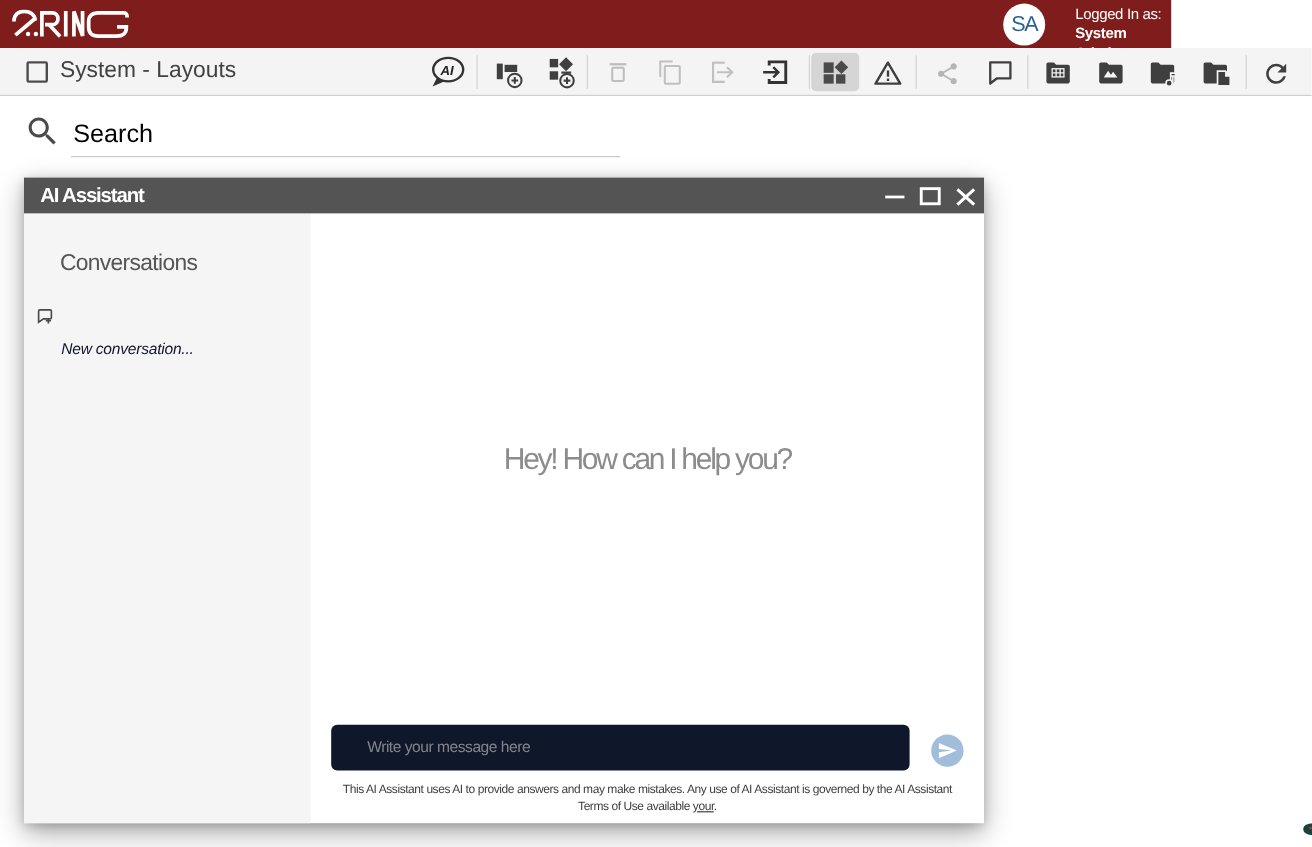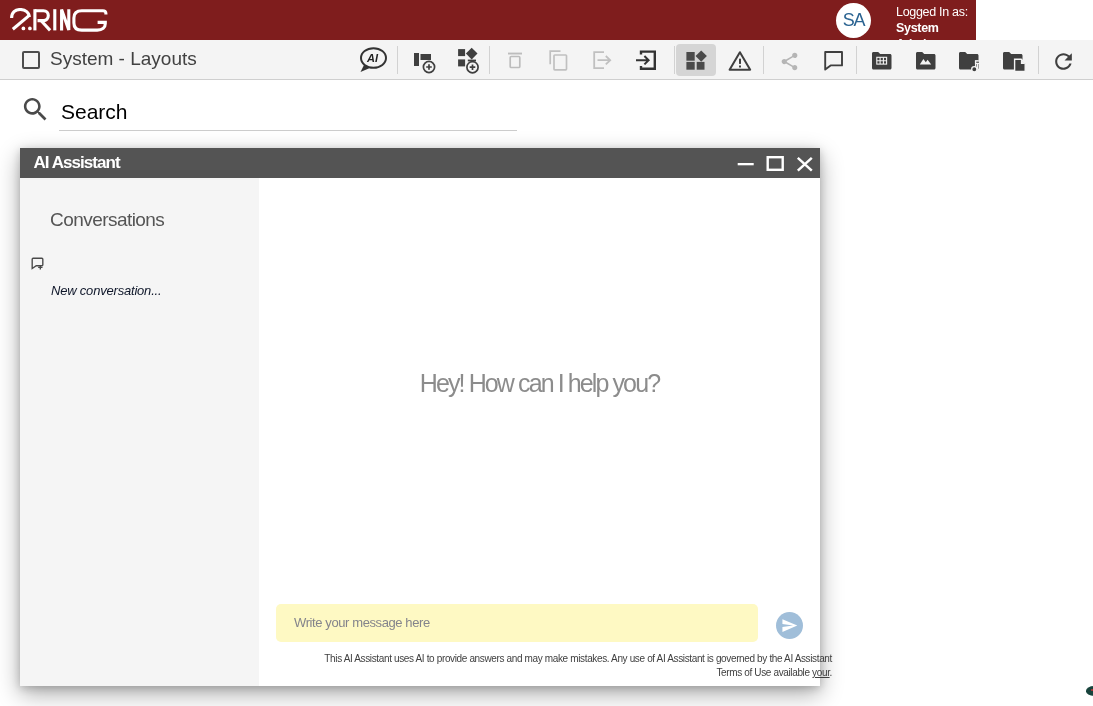--- a/index.html
+++ b/index.html
@@ -32,25 +32,25 @@
   box-shadow:0 8px 22px rgba(0,0,0,0.33), 0 2px 8px rgba(0,0,0,0.18); }
 #dtitle { position:absolute; left:0; top:0; width:800px; height:30px; background:#545454; }
 #dtitletext { position:absolute; left:13.5px; top:5px; color:#fff; font-size:17px; letter-spacing:-0.95px; font-weight:bold; }
 #dctrl { position:absolute; right:8px; top:0; height:30px; }
 #sidebar { position:absolute; left:0; top:30px; width:239px; height:508px; background:#f5f5f5; }
 #convhead { position:absolute; left:30px; top:31px; font-size:19px; letter-spacing:-0.55px; color:#555; }
 #newconv { position:absolute; left:31px; top:77px; font-size:13px; letter-spacing:-0.2px; font-style:italic; color:#0f172a;margin-top:28px; }
 #main { position:absolute; left:239px; top:30px; width:561px; height:448px; background:#fff; }
 #hey { position:absolute; left:0; top:191px; width:561px; text-align:center; font-size:25px; letter-spacing:-1.9px;
   color:#8c8c8c; }
-#msginput { position:absolute; left:17px; top:426px; width:482px; height:38px; background:#fef9c3;
-  border-radius:5px; font-size:13px; letter-spacing:-0.4px; color:#84848c; line-height:38px; padding-left:18px; }
+#msginput { position:absolute; left:17px; top:426px; width:482px; height:38px; background:#0f172a;
+  border-radius:5px; font-size:13px; letter-spacing:-0.4px; color:#84848c; line-height:38px; padding-left:30px; }
 #sendbtn { position:absolute; left:516.5px; top:433.5px; width:27px; height:27px; border-radius:50%;
   background:#a0bed9; }
-#disclaimer { position:absolute; left:12px; top:474px; width:561px; text-align:right; font-size:10px; letter-spacing:-0.36px;
+#disclaimer { position:absolute; left:0; top:474px; width:561px; text-align:center; font-size:10px; letter-spacing:-0.36px;
   line-height:14px; color:#3f3f3f; }
 
 #corner { position:absolute; left:1085.5px; top:686px; width:16px; height:9.5px; background:#17433c;
   border-radius:50%; }
 #cornerdot { position:absolute; left:1091.3px; top:689.2px; width:2.5px; height:1.9px; background:#9e3636; }
 </style>
 </head>
 <body>
 <div id="topbar">
   <svg id="logo" width="98" height="24" viewBox="0 0 98 24" fill="none" stroke="#fff" stroke-width="3.1">

